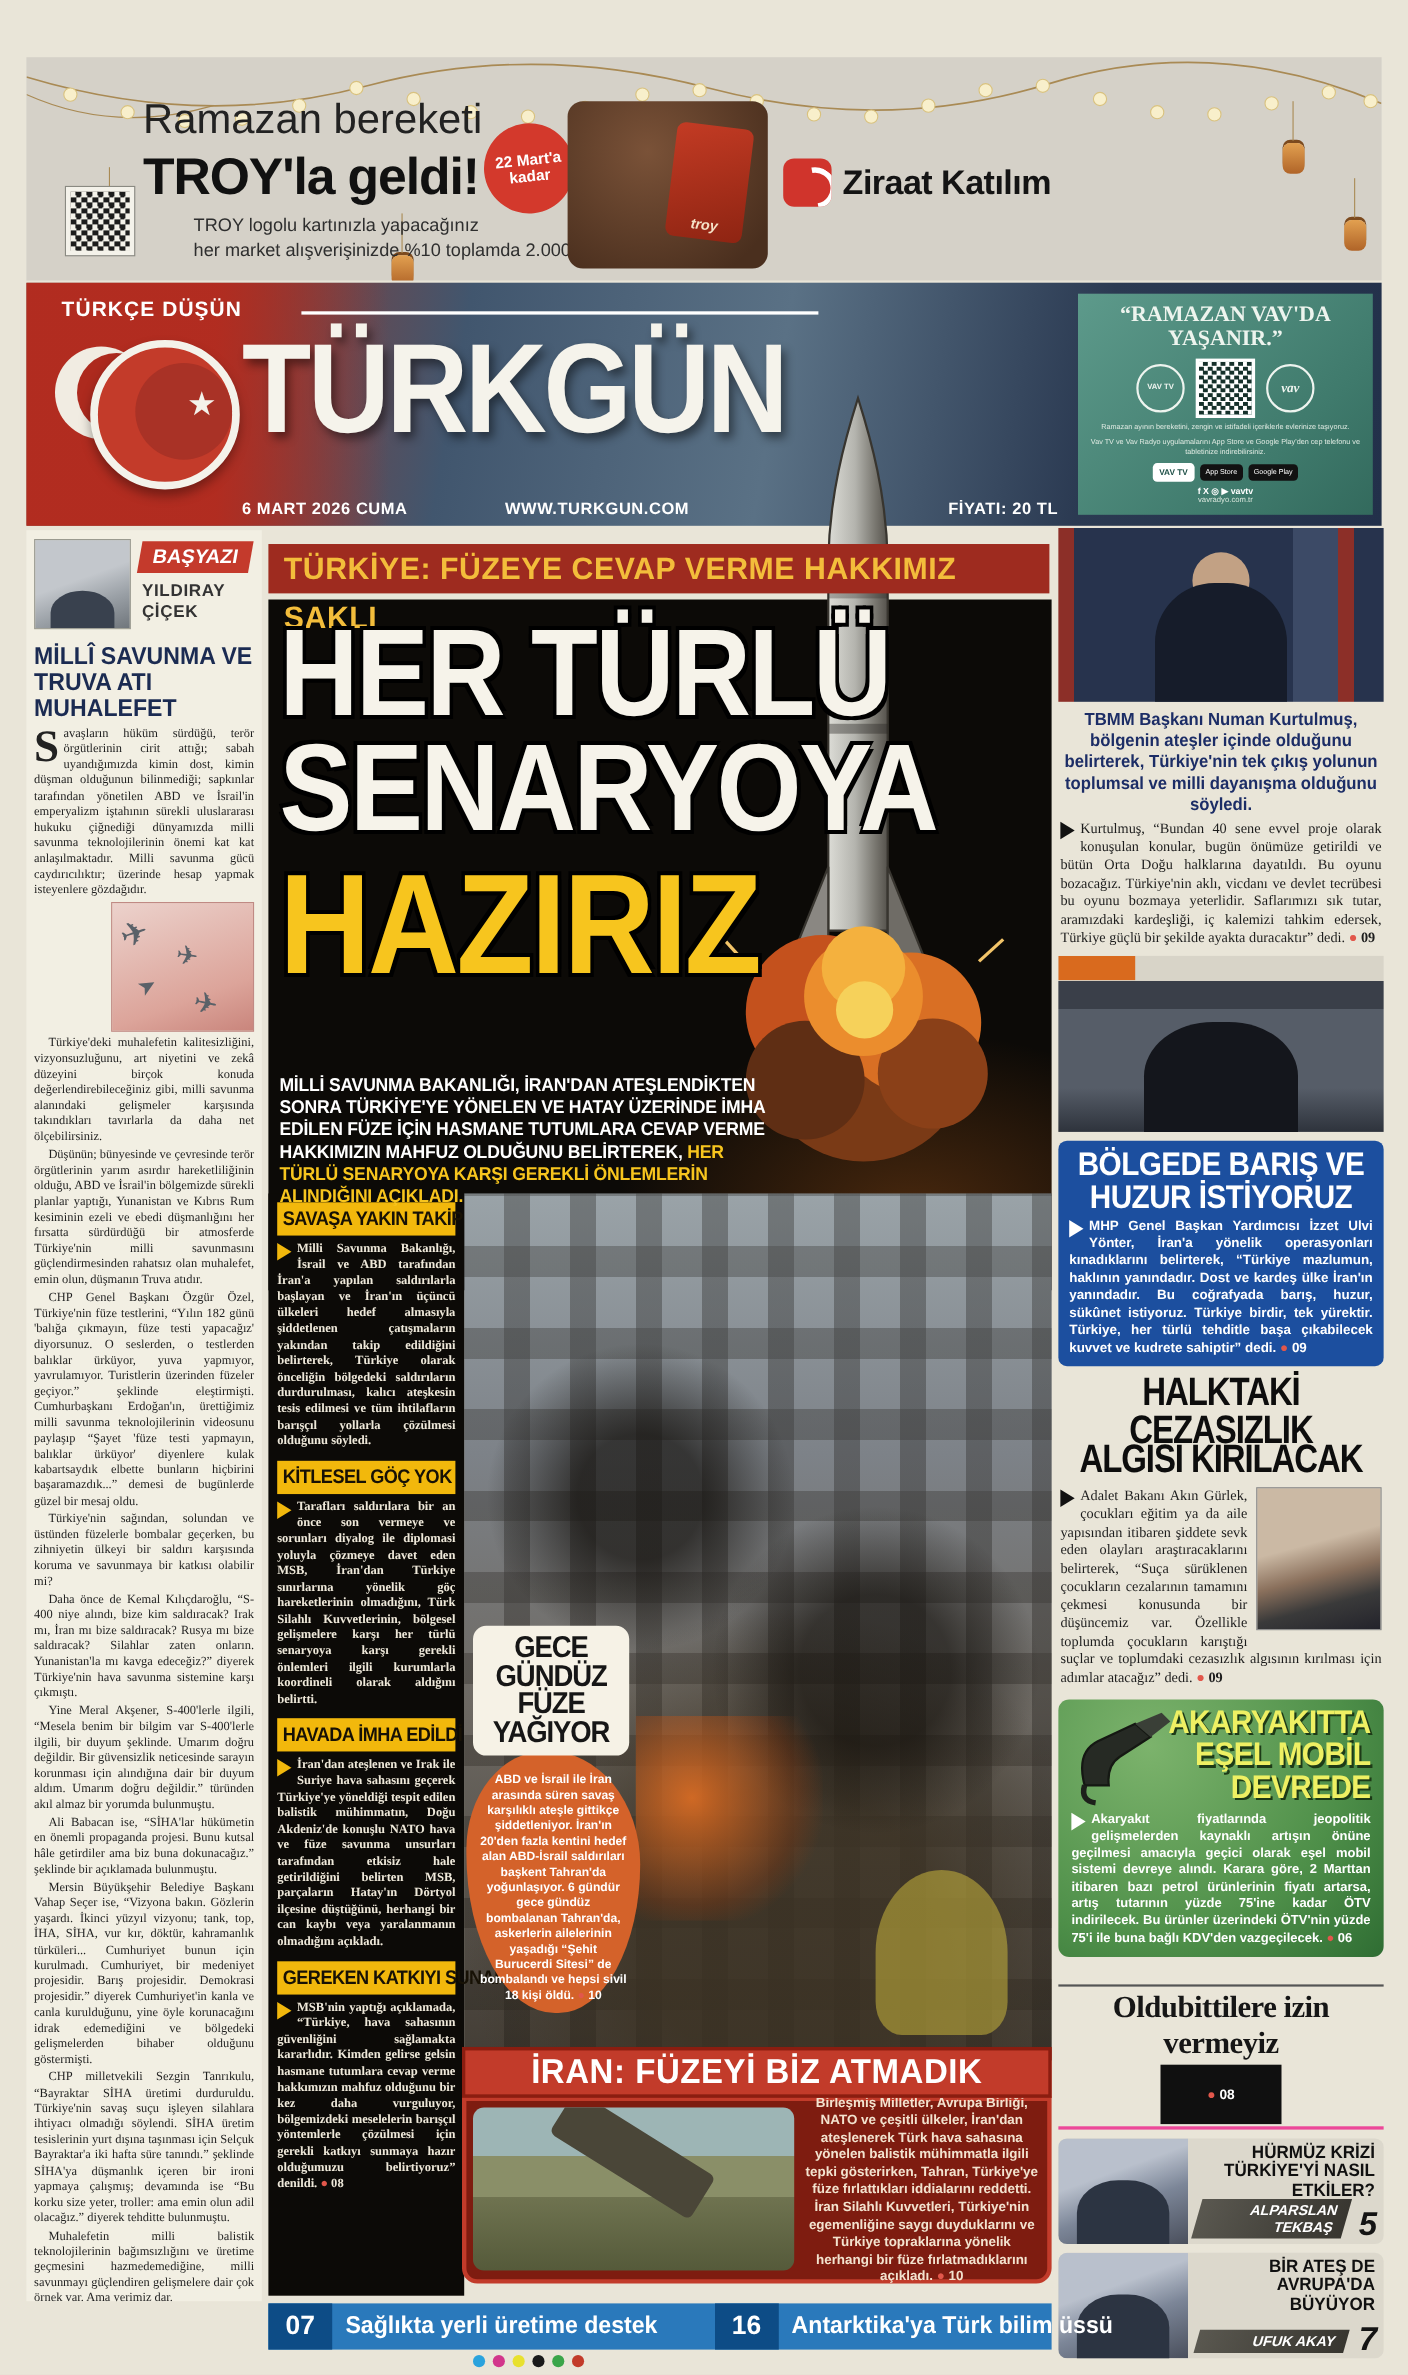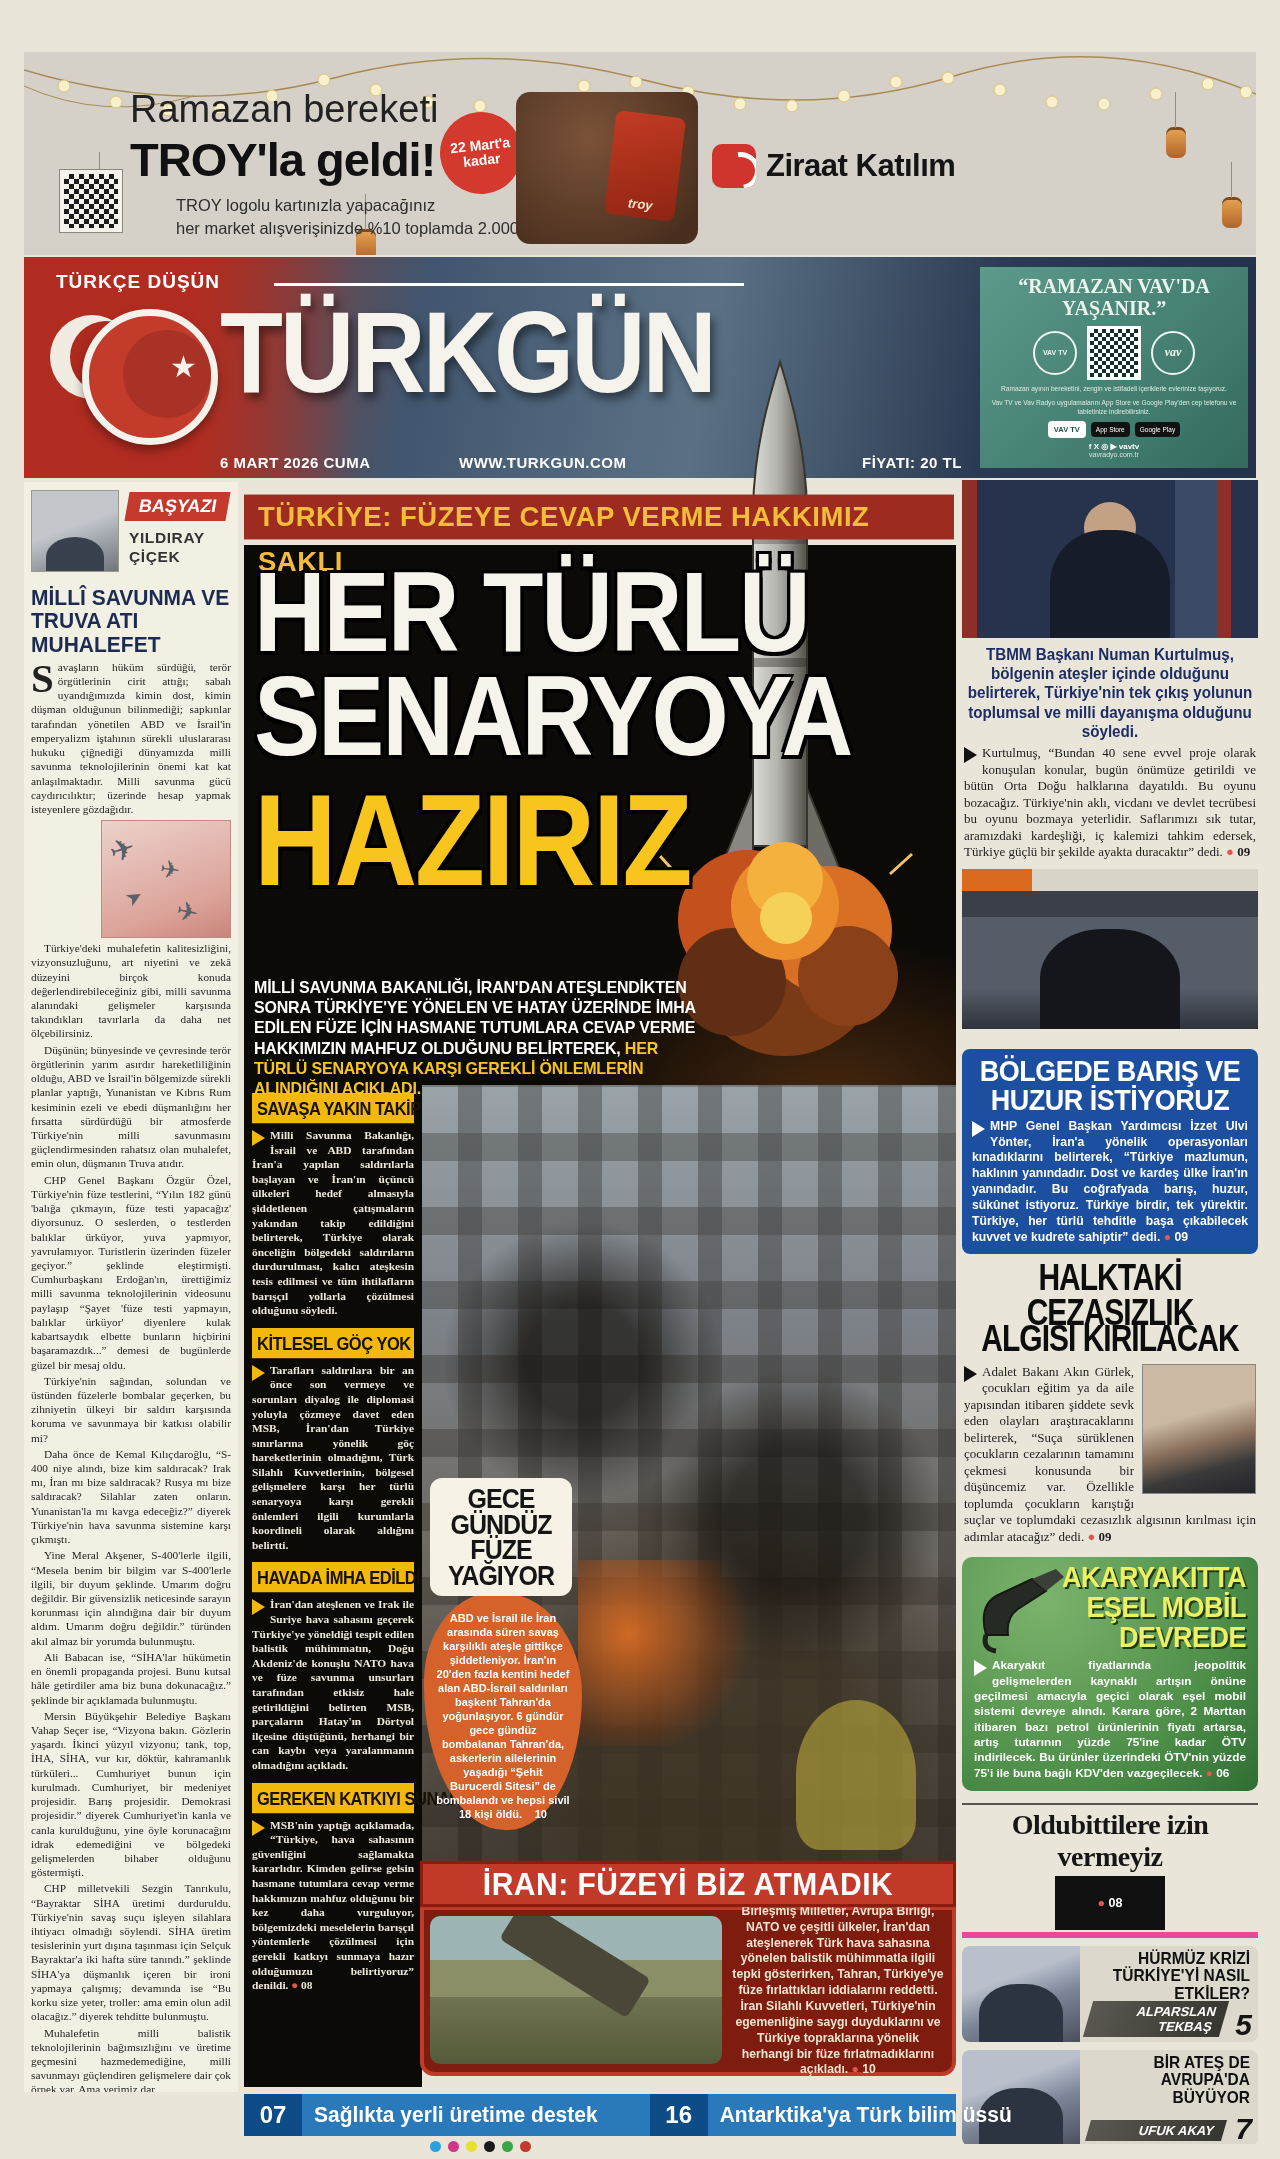--- a/index.html
+++ b/index.html
@@ -152,35 +152,35 @@
                     border-radius:45% 45% 0 0;background:#161c2a;}
   .rc-photo1::before{content:"";position:absolute;left:50%;top:22px;width:52px;height:52px;margin-left:-26px;border-radius:50%;background:#c2a184;}
   .rc-h1{text-align:center;margin-top:8px;font-weight:900;line-height:.95;}
   .rc-h1 .l1{font-size:35px;color:#0e0e0e;transform:scaleY(1.15);display:block;}
   .rc-h1 .l2{font-size:39px;color:#1b5cad;transform:scaleY(1.15);display:block;letter-spacing:-1px;}
   .rc-deck{margin:10px 2px 6px;font-weight:800;color:#1c2d66;font-size:15.2px;line-height:1.2;text-align:center;transform:scaleY(1.05);}
   .rc-body{font-family:"Liberation Serif",serif;font-size:13px;line-height:1.27;color:#1d1d1d;text-align:justify;margin:2px 2px 8px;}
   .rc-photo2{height:160px;background:linear-gradient(180deg,#d8d4c8 0 14%,#3a3f49 14% 30%,#565d68 30% 75%,#2e333c);position:relative;overflow:hidden;}
   .rc-photo2::before{content:"";position:absolute;left:0;top:0;width:70px;height:22px;background:#d96a1e;}
   .rc-photo2::after{content:"";position:absolute;left:50%;bottom:-10px;width:140px;height:110px;margin-left:-70px;border-radius:45% 45% 0 0;background:#14161c;}
-  .bluebox{margin-top:20px;background:#1c4f9f;border-radius:8px;padding:10px 10px 8px;}
+  .bluebox{margin-top:8px;background:#1c4f9f;border-radius:8px;padding:10px 10px 8px;}
   .bluebox h2{margin:0 0 6px;color:#fff;font-size:27px;font-weight:900;text-align:center;line-height:1.0;transform:scaleY(1.1);letter-spacing:-0.5px;}
   .bluebox .txt{color:#fff;font-weight:700;font-size:12.2px;line-height:1.3;text-align:justify;}
   .rc-h3{margin-top:12px;text-align:center;font-weight:700;line-height:.98;}
   .rc-h3 span{display:block;font-size:30px;color:#0d0d0d;transform:scaleY(1.2);letter-spacing:-1px;}
   .rc-body3-wrap{margin-top:10px;}
   .minphoto{float:right;width:112px;height:128px;margin:0 2px 4px 8px;
             background:linear-gradient(165deg,#cbb9a4 0 40%,#8a705c 60%,#3a3a3a 78%,#23232b);border:1px solid #888;}
   .greenbox{margin-top:12px;border-radius:10px;padding:10px 12px;position:relative;overflow:hidden;
             background:radial-gradient(circle at 28% 18%,#7cb36c,#4e8f49 62%,#2f6d33);}
   .pump{position:absolute;left:10px;top:8px;}
   .gb-t{position:relative;text-align:right;color:#eef063;font-weight:900;font-size:27px;line-height:1.0;
         transform:scaleY(1.1);text-shadow:2px 2px 0 #1d3a17;letter-spacing:-0.5px;}
   .gb-body{position:relative;margin-top:10px;color:#fff;font-weight:700;font-size:11.8px;line-height:1.3;text-align:justify;}
-  .oldu{margin-top:12px;border-top:2px solid #555;border-bottom:6px solid #ec4899;padding:4px 0 2px;text-align:center;}
+  .oldu{margin-top:25px;border-top:2px solid #555;border-bottom:3px solid #ec4899;padding:4px 0 2px;text-align:center;}
   .oldu .t{font-family:"Liberation Serif",serif;font-size:28px;font-weight:800;color:#161616;letter-spacing:-0.5px;}
   .oldu-badge{width:110px;margin:3px auto 0;background:#101010;color:#fff;font-weight:800;font-size:12.5px;padding:20px 0;}
   .card{margin-top:8px;background:#dcd8cc;border-radius:8px;height:96px;display:flex;position:relative;overflow:hidden;}
   .card .cphoto{width:118px;flex:none;background:linear-gradient(160deg,#b9c0cc 0 35%,#7c8698 60%,#4a4f5c);position:relative;}
   .card .cphoto::after{content:"";position:absolute;left:50%;bottom:-8px;width:84px;height:66px;margin-left:-42px;border-radius:45% 45% 0 0;background:#2c3442;}
   .card .ct{position:absolute;right:8px;top:6px;left:130px;text-align:right;font-weight:900;font-size:15.5px;color:#101010;line-height:1.05;transform:scaleY(1.05);}
   .card .nameStrip{position:absolute;right:34px;bottom:5px;left:126px;background:linear-gradient(100deg,#5a5850,#37352f);
                    transform:skewX(-16deg);color:#fff;font-weight:900;font-size:13px;text-align:right;padding:3px 10px 3px 6px;}
   .card .pg{position:absolute;right:6px;bottom:0px;font-style:italic;font-weight:900;font-size:30px;color:#141414;}
   

